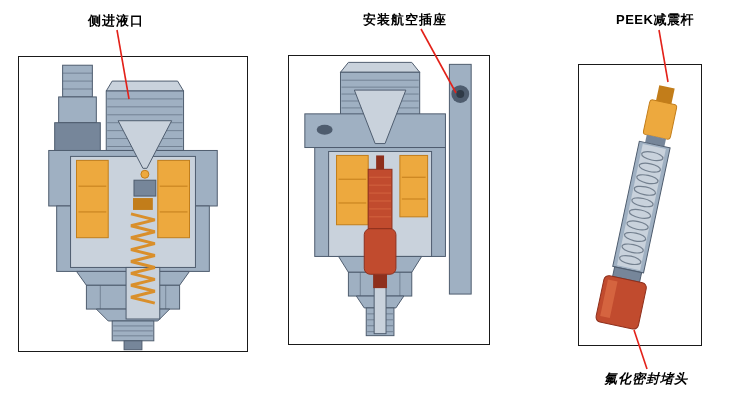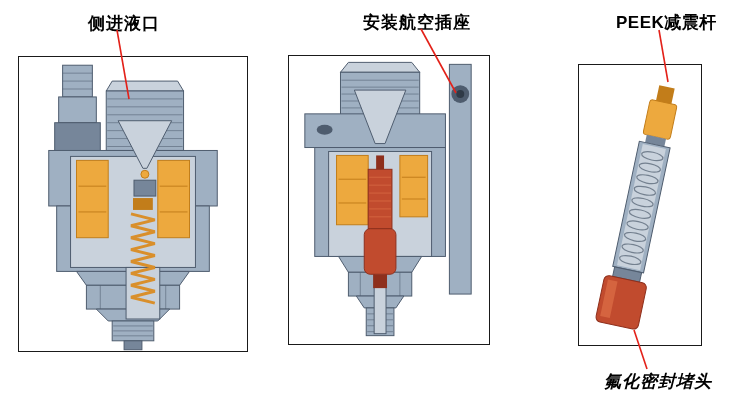--- a/index.html
+++ b/index.html
@@ -19,21 +19,21 @@
     --spring-orange:#d98f2b;
   }
   html,body{margin:0;padding:0;}
   body{font-family:"Liberation Sans", sans-serif;background:var(--background);}
   .stage{position:relative;width:750px;height:411px;background:var(--background);overflow:hidden;}
   .panel{position:absolute;background:#ffffff;border:1px solid var(--panel-border);box-sizing:border-box;}
   .panel svg{display:block;width:100%;height:100%;}
   #panel-1{left:18px;top:56px;width:230px;height:296px;}
   #panel-2{left:288px;top:55px;width:202px;height:290px;}
   #panel-3{left:578px;top:64px;width:124px;height:282px;}
-  .label{position:absolute;font-weight:bold;font-size:17px;color:var(--label-text);letter-spacing:1px;white-space:nowrap;}
+  .label{position:absolute;font-weight:bold;font-size:13px;color:var(--label-text);letter-spacing:1px;white-space:nowrap;}
   #label-1{left:88px;top:12px;}
   #label-2{left:363px;top:11px;}
   #label-3{left:616px;top:11px;letter-spacing:0.5px;}
   #label-4{left:604px;top:370px;font-style:italic;}
   #leader-overlay{position:absolute;left:0;top:0;width:750px;height:411px;pointer-events:none;}
   
   .m-light{fill:var(--metal-light);}
   .m-mid{fill:var(--metal-mid);}
   .m-dark{fill:var(--metal-dark);}
   .m-deep{fill:var(--metal-deep);}

